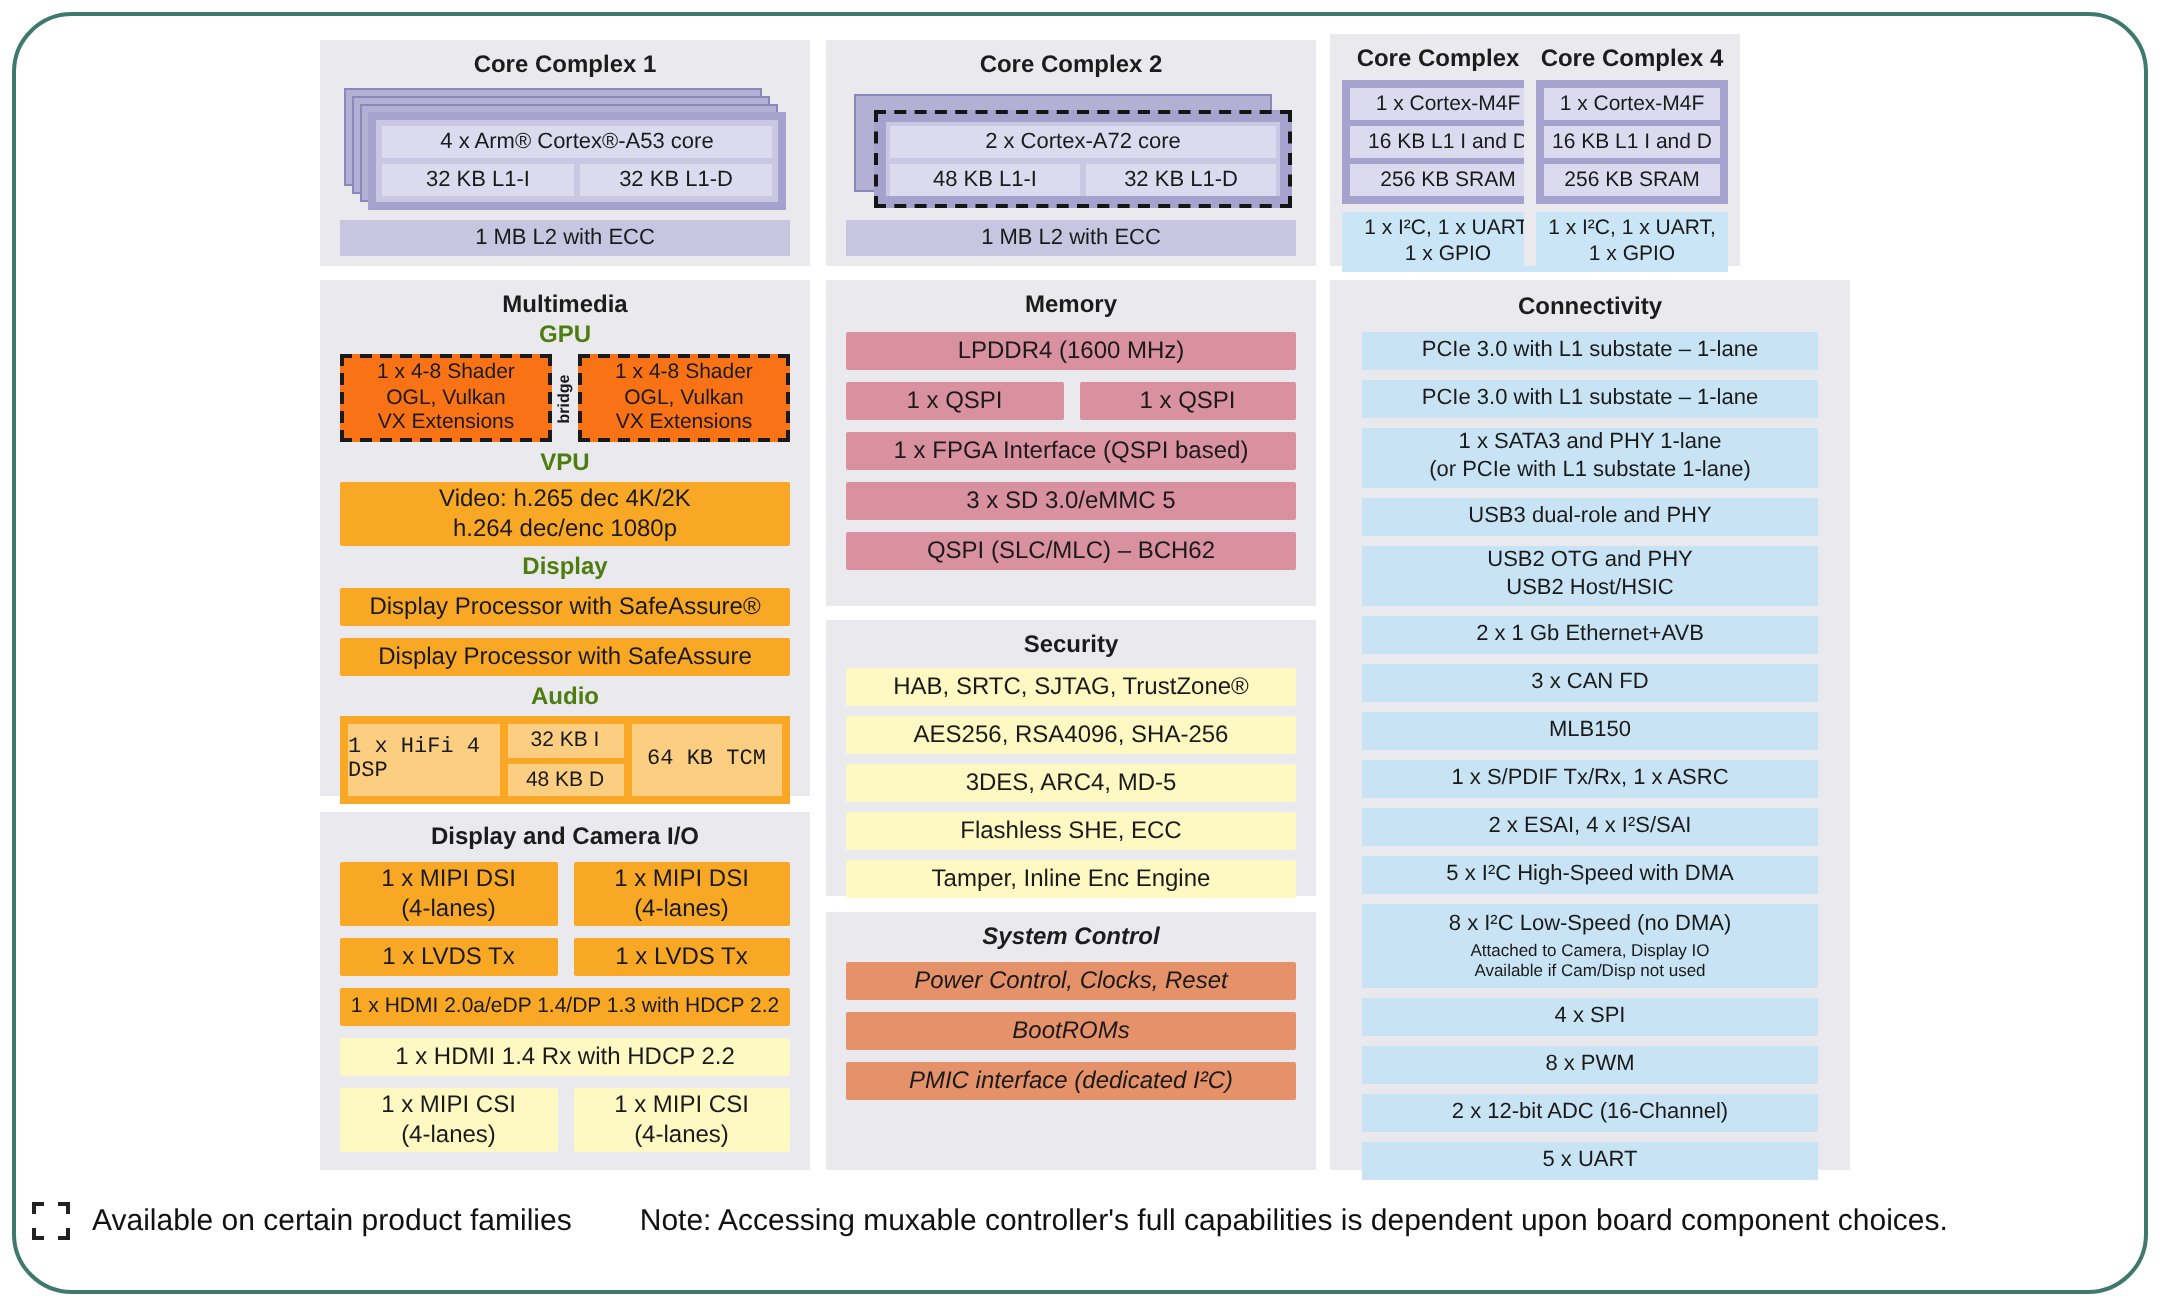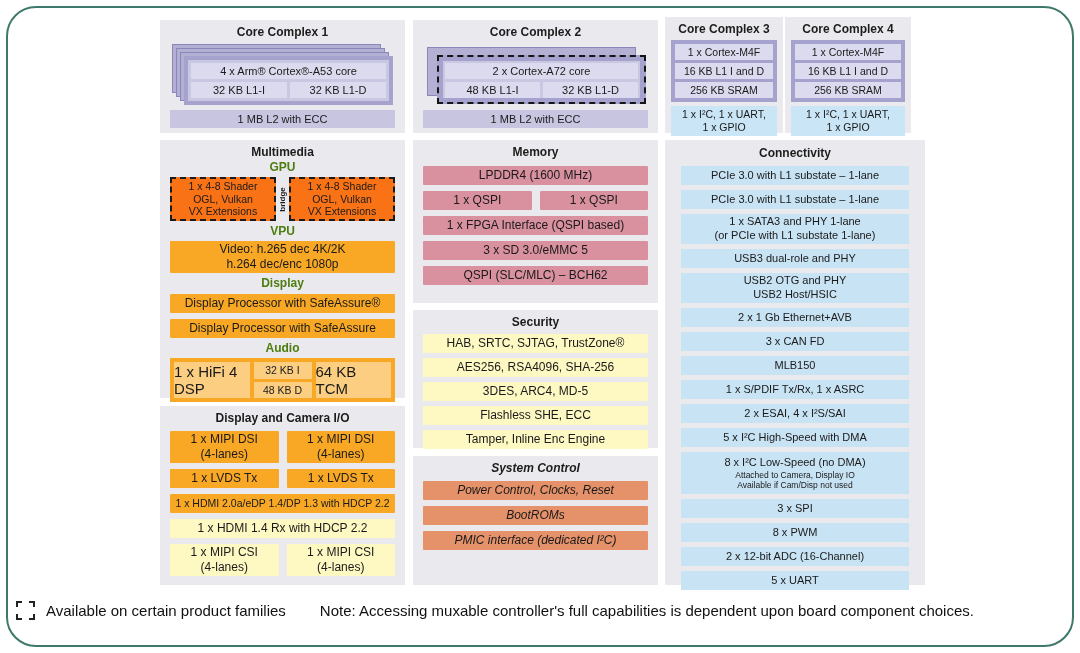--- a/index.html
+++ b/index.html
@@ -30,21 +30,21 @@
   .mcu-card{margin-top:3px;background:#a5a2cd;padding:4px;display:grid;grid-gap:3px;}
   .mcu-card .cellbox{font-size:10.5px;}
   .io-box{margin-top:4px;height:30px;background:#c9e5f6;display:flex;align-items:center;justify-content:center;text-align:center;font-size:10.5px;line-height:1.2;}
   
   .gpu-row{display:flex;margin-top:3px;height:44px;}
   .shader{flex:1;background:#f97316;border:2px dashed #1a1a1a;display:flex;align-items:center;justify-content:center;text-align:center;font-size:10.5px;line-height:1.2;box-sizing:border-box;}
   .bridge{width:13px;display:flex;align-items:center;justify-content:center;}
   .bridge span{font-size:8px;font-weight:bold;transform:rotate(-90deg);display:block;}
   .vpu-box{margin-top:3px;height:32px;}
   .audio-box{margin-top:3px;height:44px;background:#f9a825;box-sizing:border-box;padding:4px;display:flex;gap:4px;}
-  .audio-box .big{flex:1.3;display:flex;align-items:center;justify-content:center;font-size:15px;}
+  .audio-box .big{flex:1.3;display:flex;align-items:center;justify-content:center;font-size:11px;font-family:Liberation Mono, monospace;}
   .audio-mid{width:58px;display:flex;flex-direction:column;gap:3px;}
   .audio-mid div{flex:1;display:flex;align-items:center;justify-content:center;font-size:10.5px;}
   
   .dc-grid{display:grid;grid-template-columns:1fr 1fr;gap:6px 8px;margin-top:5px;}
   .dc-grid .span2{grid-column:span 2;}
   .h32{height:32px;}
   .fs10{font-size:10.5px;}
   
   .conn-rows{padding:0 8px;}
   .conn-row{margin-top:5px;background:#c8e3f4;display:flex;flex-direction:column;align-items:center;justify-content:center;text-align:center;font-size:11px;line-height:1.25;box-sizing:border-box;}
@@ -174,21 +174,21 @@
     <div class="sec-title">Core Complex 3</div>
     <div class="mcu-card">
       <div class="cellbox">1 x Cortex-M4F</div>
       <div class="cellbox">16 KB L1 I and D</div>
       <div class="cellbox">256 KB SRAM</div>
     </div>
     <div class="io-box pre">1 x I²C, 1 x UART,
 1 x GPIO</div>
   </div>
 
-  <div class="sec" style="left:785px;top:17px;width:126px;height:116px;padding:5px 6px;">
+  <div class="sec" style="left:762px;top:17px;width:108px;height:116px;padding:5px 6px;">
     <div class="sec-title">Core Complex 4</div>
     <div class="mcu-card">
       <div class="cellbox">1 x Cortex-M4F</div>
       <div class="cellbox">16 KB L1 I and D</div>
       <div class="cellbox">256 KB SRAM</div>
     </div>
     <div class="io-box pre">1 x I²C, 1 x UART,
 1 x GPIO</div>
   </div>
 
@@ -206,21 +206,21 @@
       <div class="conn-row r1">3 x CAN FD</div>
       <div class="conn-row r1">MLB150</div>
       <div class="conn-row r1">1 x S/PDIF Tx/Rx, 1 x ASRC</div>
       <div class="conn-row r1">2 x ESAI, 4 x I²S/SAI</div>
       <div class="conn-row r1">5 x I²C High-Speed with DMA</div>
       <div class="conn-row r3">
         <div>8 x I²C Low-Speed (no DMA)</div>
         <div class="sub">Attached to Camera, Display IO
 Available if Cam/Disp not used</div>
       </div>
-      <div class="conn-row r1">3 x SPI</div>
+      <div class="conn-row r1">4 x SPI</div>
       <div class="conn-row r1">8 x PWM</div>
       <div class="conn-row r1">2 x 12-bit ADC (16-Channel)</div>
       <div class="conn-row r1">5 x UART</div>
     </div>
   </div>
 
   <div class="legend">
     <div class="dash-icon"></div>
     <div>Available on certain product families</div>
     <div class="note">Note: Accessing muxable controller's full capabilities is dependent upon board component choices.</div>

